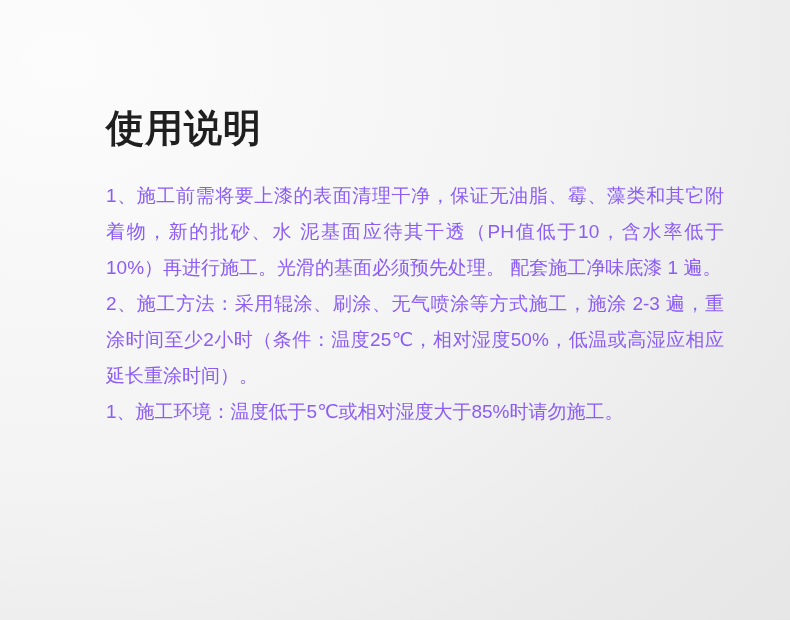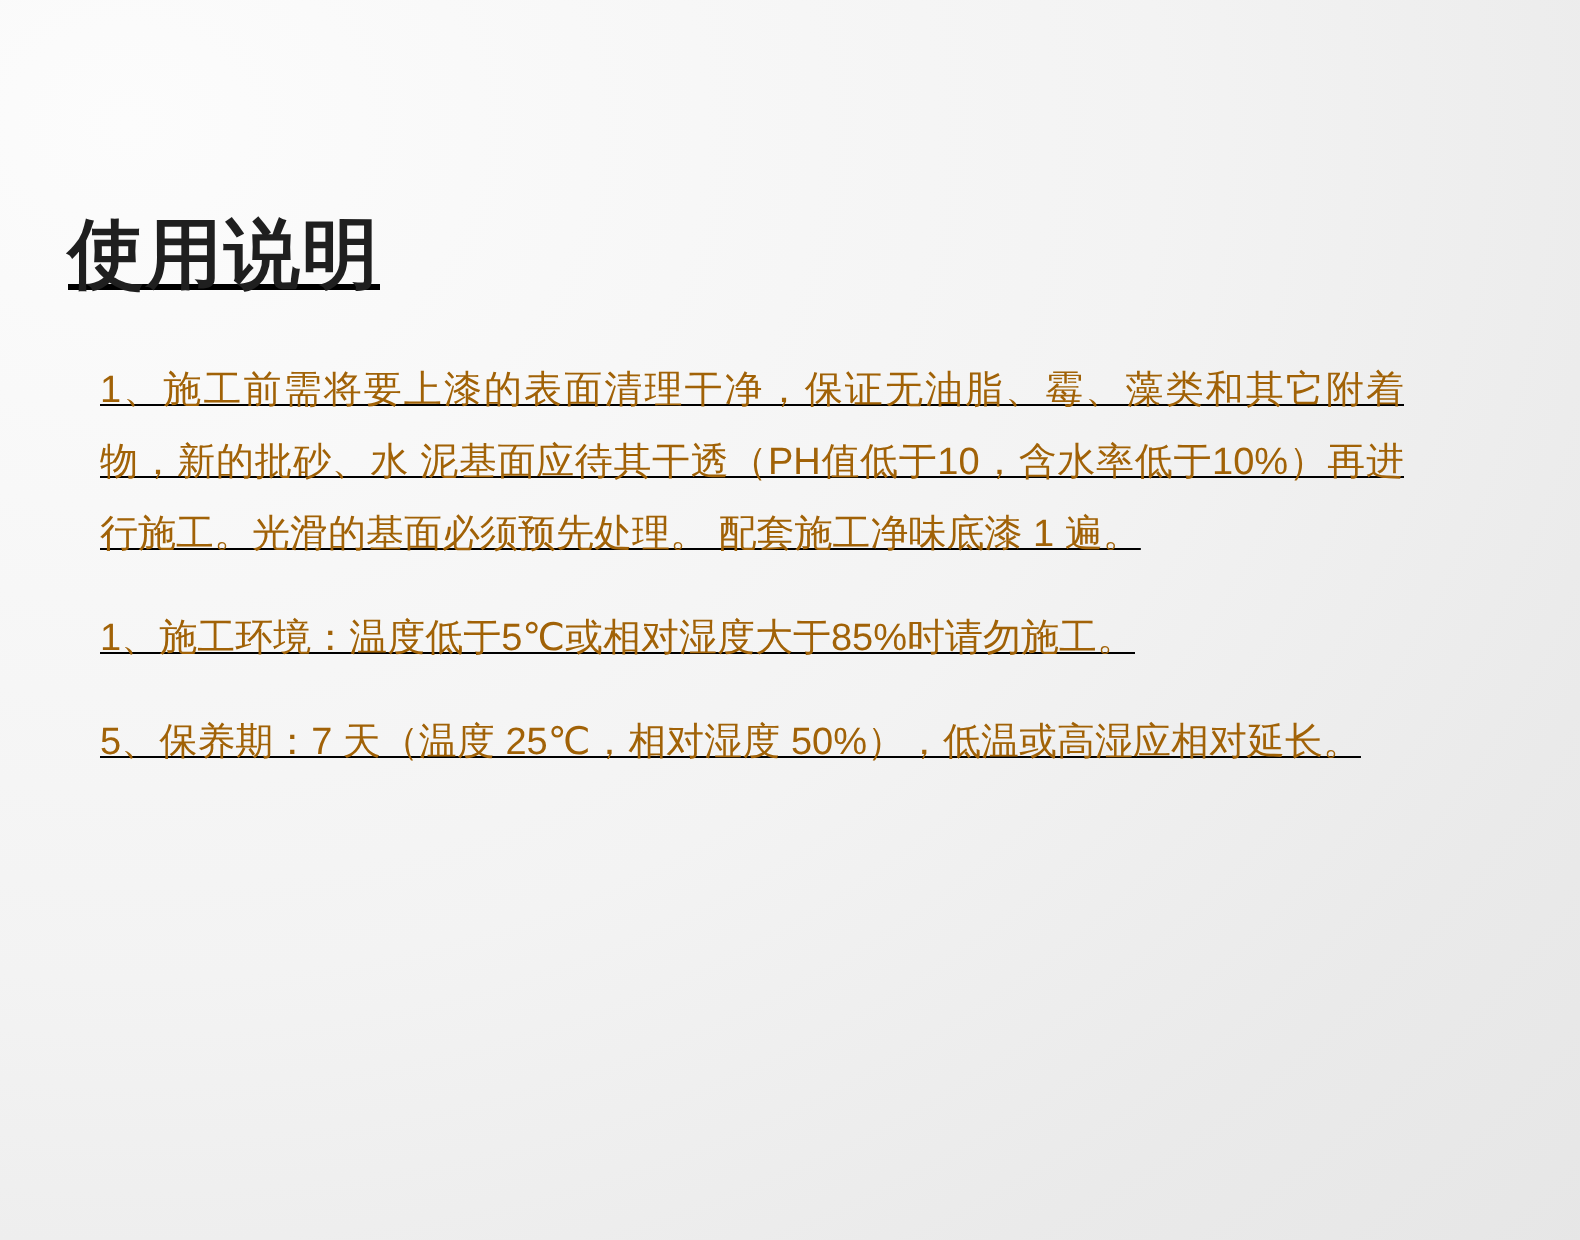--- a/index.html
+++ b/index.html
@@ -14,44 +14,43 @@
     
     background:
       radial-gradient(ellipse 1150px 950px at 8% 10%,
         #fcfcfc 0%,
         #f3f3f3 45%,
         #eaeaea 70%,
         #e3e3e3 100%);
   }
   .doc {
     box-sizing: border-box;
-    padding: 104px 66px 0 34px;
-    text-decoration: underline;
+    padding: 104px 66px 0 106px;
   }
   .doc-title {
     margin: 0 0 26px 0;
     font-size: 38px;
     line-height: 48px;
     font-weight: 700;
     color: #1f1f1f;
     letter-spacing: 1px;
   }
   .doc-body p {
-    margin: 16px;
+    margin: 0;
     max-width: 652px;
     font-size: 19px;
     line-height: 36px;
-    color: #a16207;
+    color: #8b5cf6;
     text-align: justify;
     text-justify: inter-ideograph;
   }
 </style>
 </head>
 <body>
 
 <div class="doc">
   <h1 class="doc-title">使用说明</h1>
   <div class="doc-body">
     <p>1、施工前需将要上漆的表面清理干净，保证无油脂、霉、藻类和其它附着物，新的批砂、水 泥基面应待其干透（PH值低于10，含水率低于10%）再进行施工。光滑的基面必须预先处理。 配套施工净味底漆 1 遍。</p>
+    <p>2、施工方法：采用辊涂、刷涂、无气喷涂等方式施工，施涂 2-3 遍，重涂时间至少2小时（条件：温度25℃，相对湿度50%，低温或高湿应相应延长重涂时间）。</p>
     <p>1、施工环境：温度低于5℃或相对湿度大于85%时请勿施工。</p>
-    <p>5、保养期：7 天（温度 25℃，相对湿度 50%），低温或高湿应相对延长。</p>
   </div>
 </div>
 
 </body></html>

